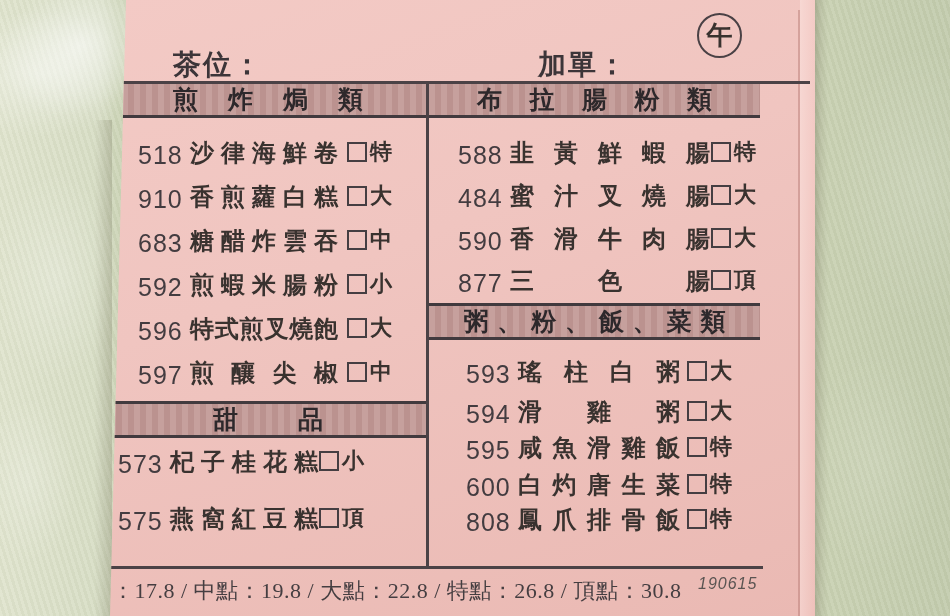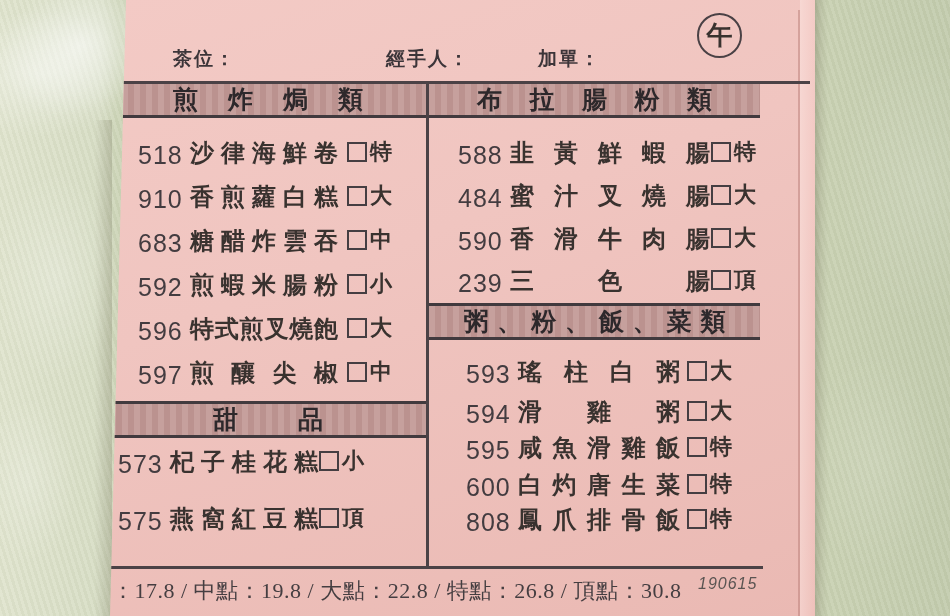--- a/index.html
+++ b/index.html
@@ -25,21 +25,21 @@
   
   .card{position:absolute;left:110px;top:0;width:705px;height:616px;z-index:2;
     background:linear-gradient(160deg,var(--card,#f3cac5) 0%,#f0c5c0 40%,var(--card_dark,#eab9b3) 100%);
     clip-path:polygon(16px 0,705px 0,705px 616px,0 616px);color:var(--ink,#39322f);}
   .sheet-edge{position:absolute;left:688px;top:10px;width:2px;height:606px;background:rgba(186,126,120,.5);}
   .sheet-sliver{position:absolute;left:690px;top:0;width:15px;height:616px;
     background:linear-gradient(90deg,rgba(255,236,232,.45),rgba(255,220,214,.2));}
   .badge{position:absolute;left:587px;top:13px;width:45px;height:45px;border:2.5px solid #4a4145;
     border-radius:50%;display:flex;align-items:center;justify-content:center;
     font-size:26px;font-weight:600;color:#39322f;box-sizing:border-box;}
-  .field{position:absolute;top:46px;font-size:19px;font-weight:600;color:#3c3539;letter-spacing:2px;}
+  .field{position:absolute;top:46px;font-size:28px;font-weight:600;color:#3c3539;letter-spacing:2px;}
   .f1{left:63px}.f2{left:276px}.f3{left:428px}
   .rule-top{position:absolute;left:0;top:81px;width:700px;height:3px;background:var(--line,#4b4246);}
   .rule-bottom{position:absolute;left:0;top:566px;width:653px;height:3px;background:var(--line,#4b4246);}
   .divider{position:absolute;left:316px;top:81px;width:3px;height:488px;background:var(--line,#4b4246);}
   .band{position:absolute;height:31px;display:flex;align-items:center;box-sizing:content-box;
     background:repeating-linear-gradient(90deg,var(--band,#c6a09d) 0 6px,var(--band_dark,#bb928f) 6px 12px);
     border-bottom:3px solid #413a3e;}
   .band-l1{left:0;top:84px;width:316px;}
   .band-r1{left:319px;top:84px;width:331px;}
   .band-l2{left:0;top:401px;width:316px;border-top:3px solid #413a3e;}
@@ -73,21 +73,20 @@
   <div class="card-seam-right"></div>
   <div class="card-seam-left"></div>
 
   <div class="card">
     <div class="sheet-edge"></div>
     <div class="sheet-sliver"></div>
 
     <div class="badge">午</div>
 
     <span class="field f1">茶位：</span>
-    <span class="field f2">經手人：</span>
     <span class="field f3">加單：</span>
 
     <div class="rule-top"></div>
     <div class="divider"></div>
     <div class="rule-bottom"></div>
 
     <div class="band band-l1">
       <span class="title">
           <span>煎</span>
           <span>炸</span>
@@ -273,21 +272,21 @@
           <span>牛</span>
           <span>肉</span>
           <span>腸</span>
         </span>
       <span class="chk">
           <span class="box"></span>
           <span class="sizec">大</span>
         </span>
     </div>
     <div class="row R1" style="top:269px">
-      <span class="no">239</span>
+      <span class="no">877</span>
       <span class="name">
           <span>三</span>
           <span>色</span>
           <span>腸</span>
         </span>
       <span class="chk">
           <span class="box"></span>
           <span class="sizec">頂</span>
         </span>
     </div>

